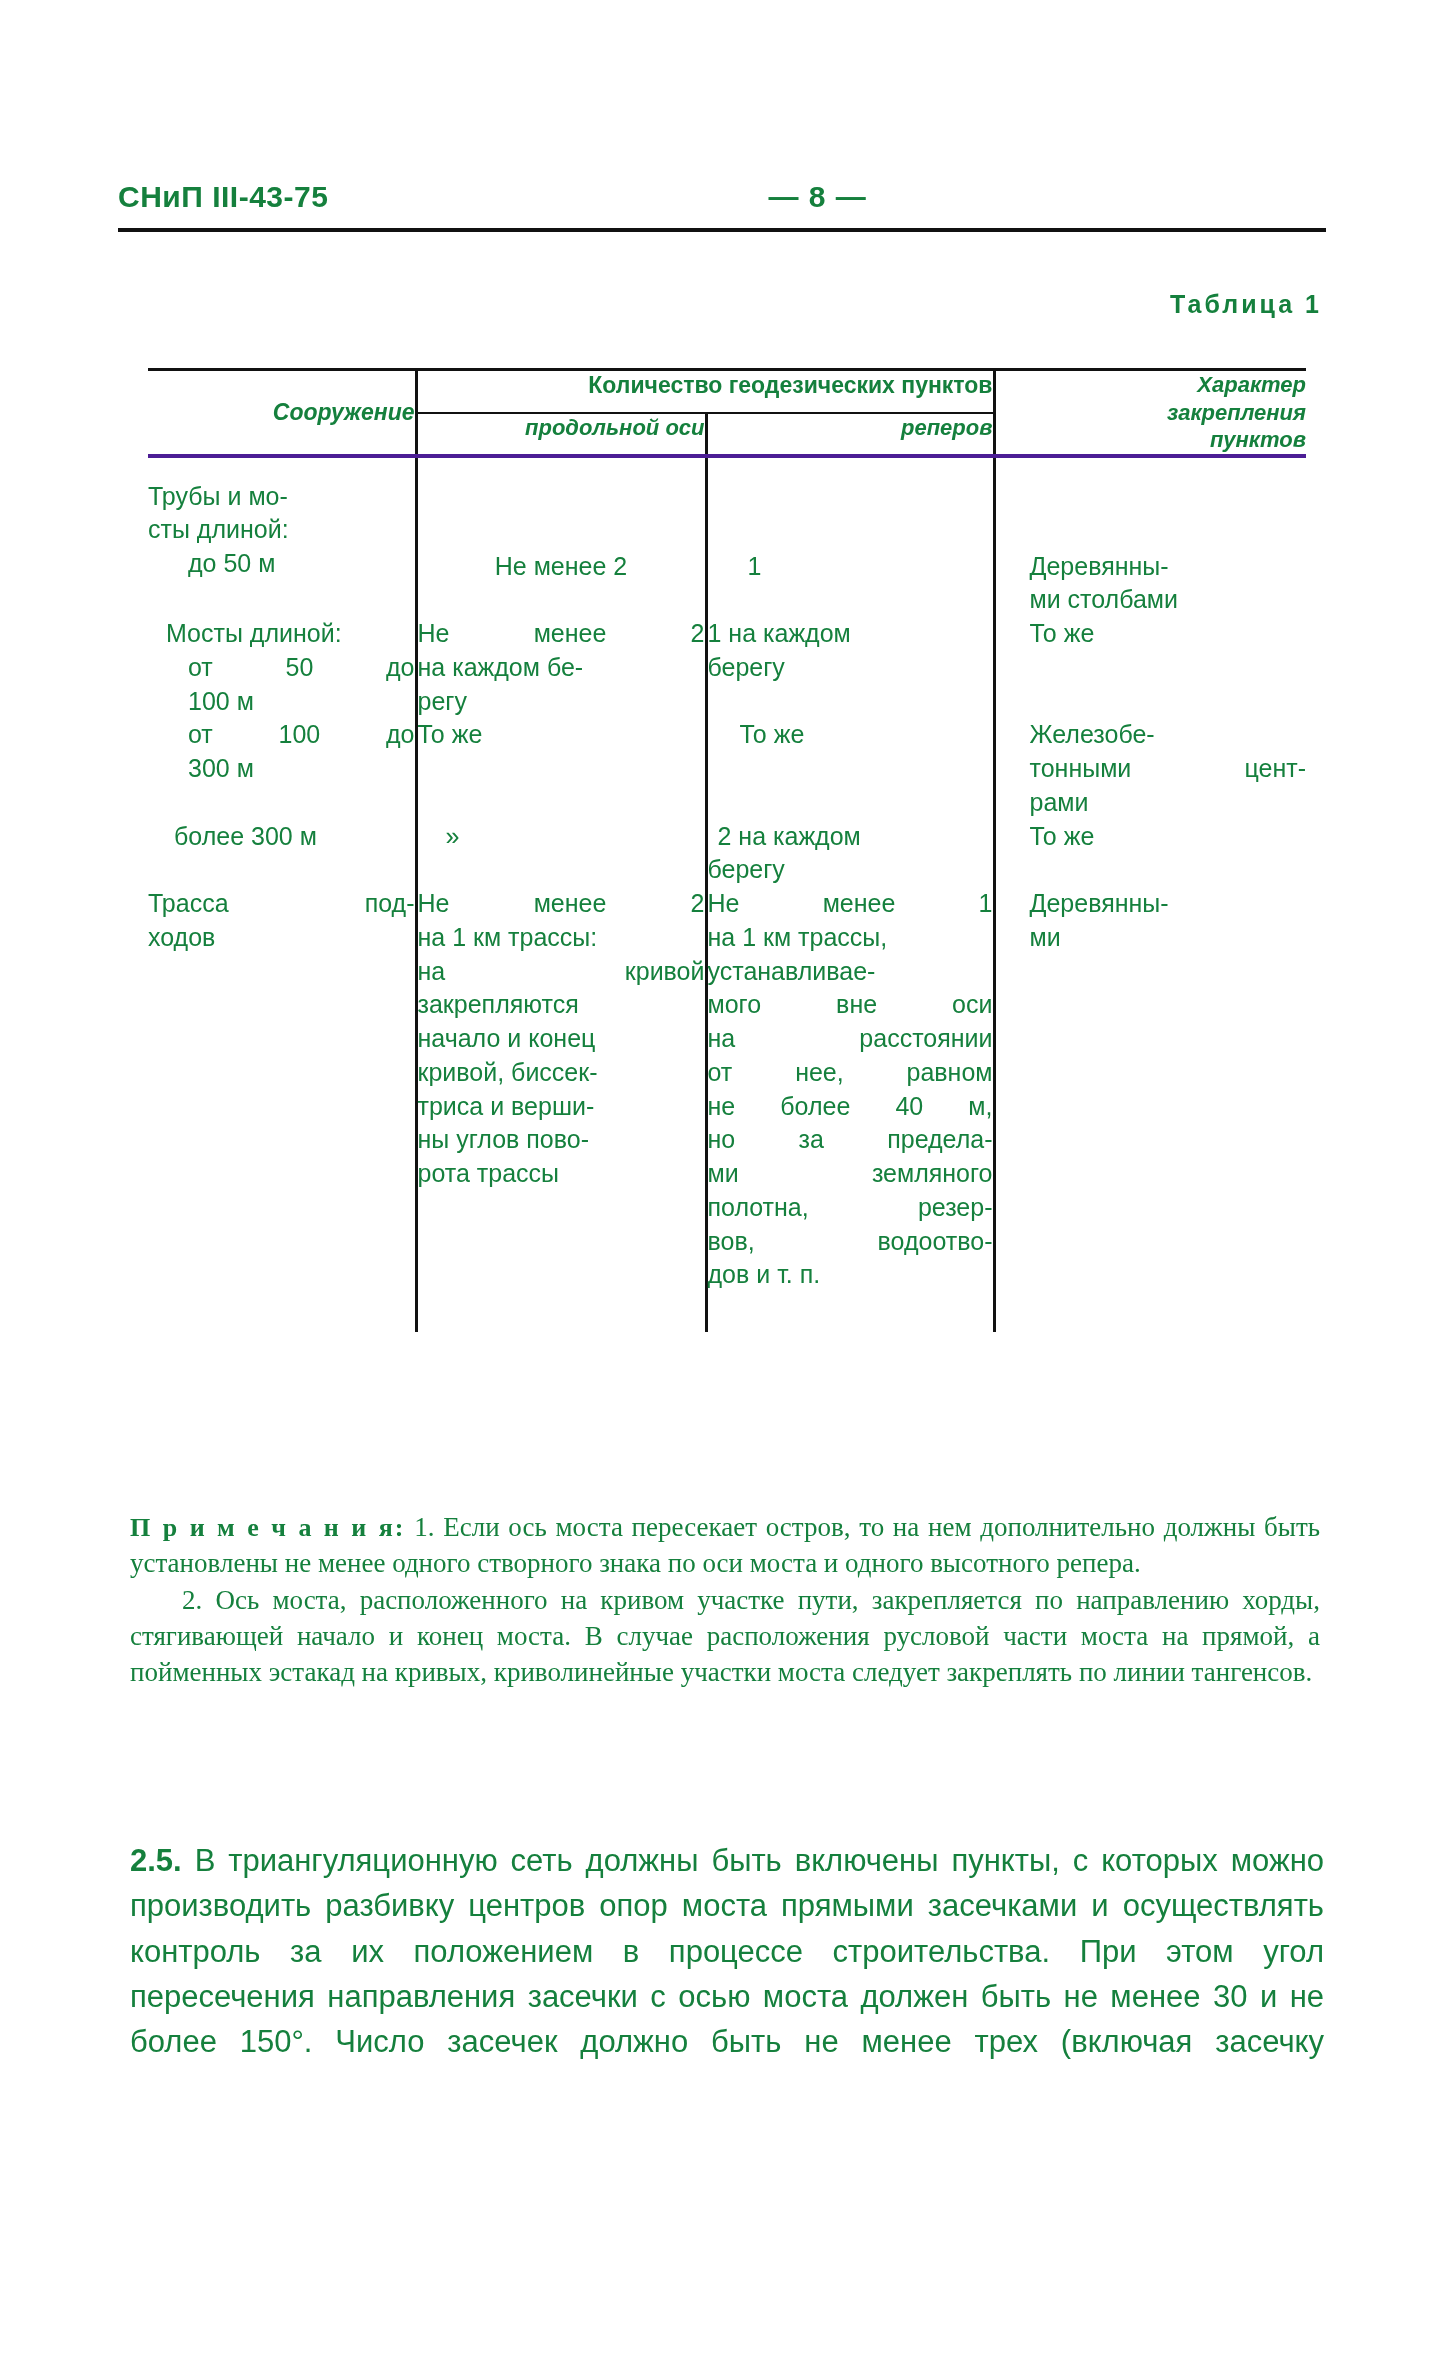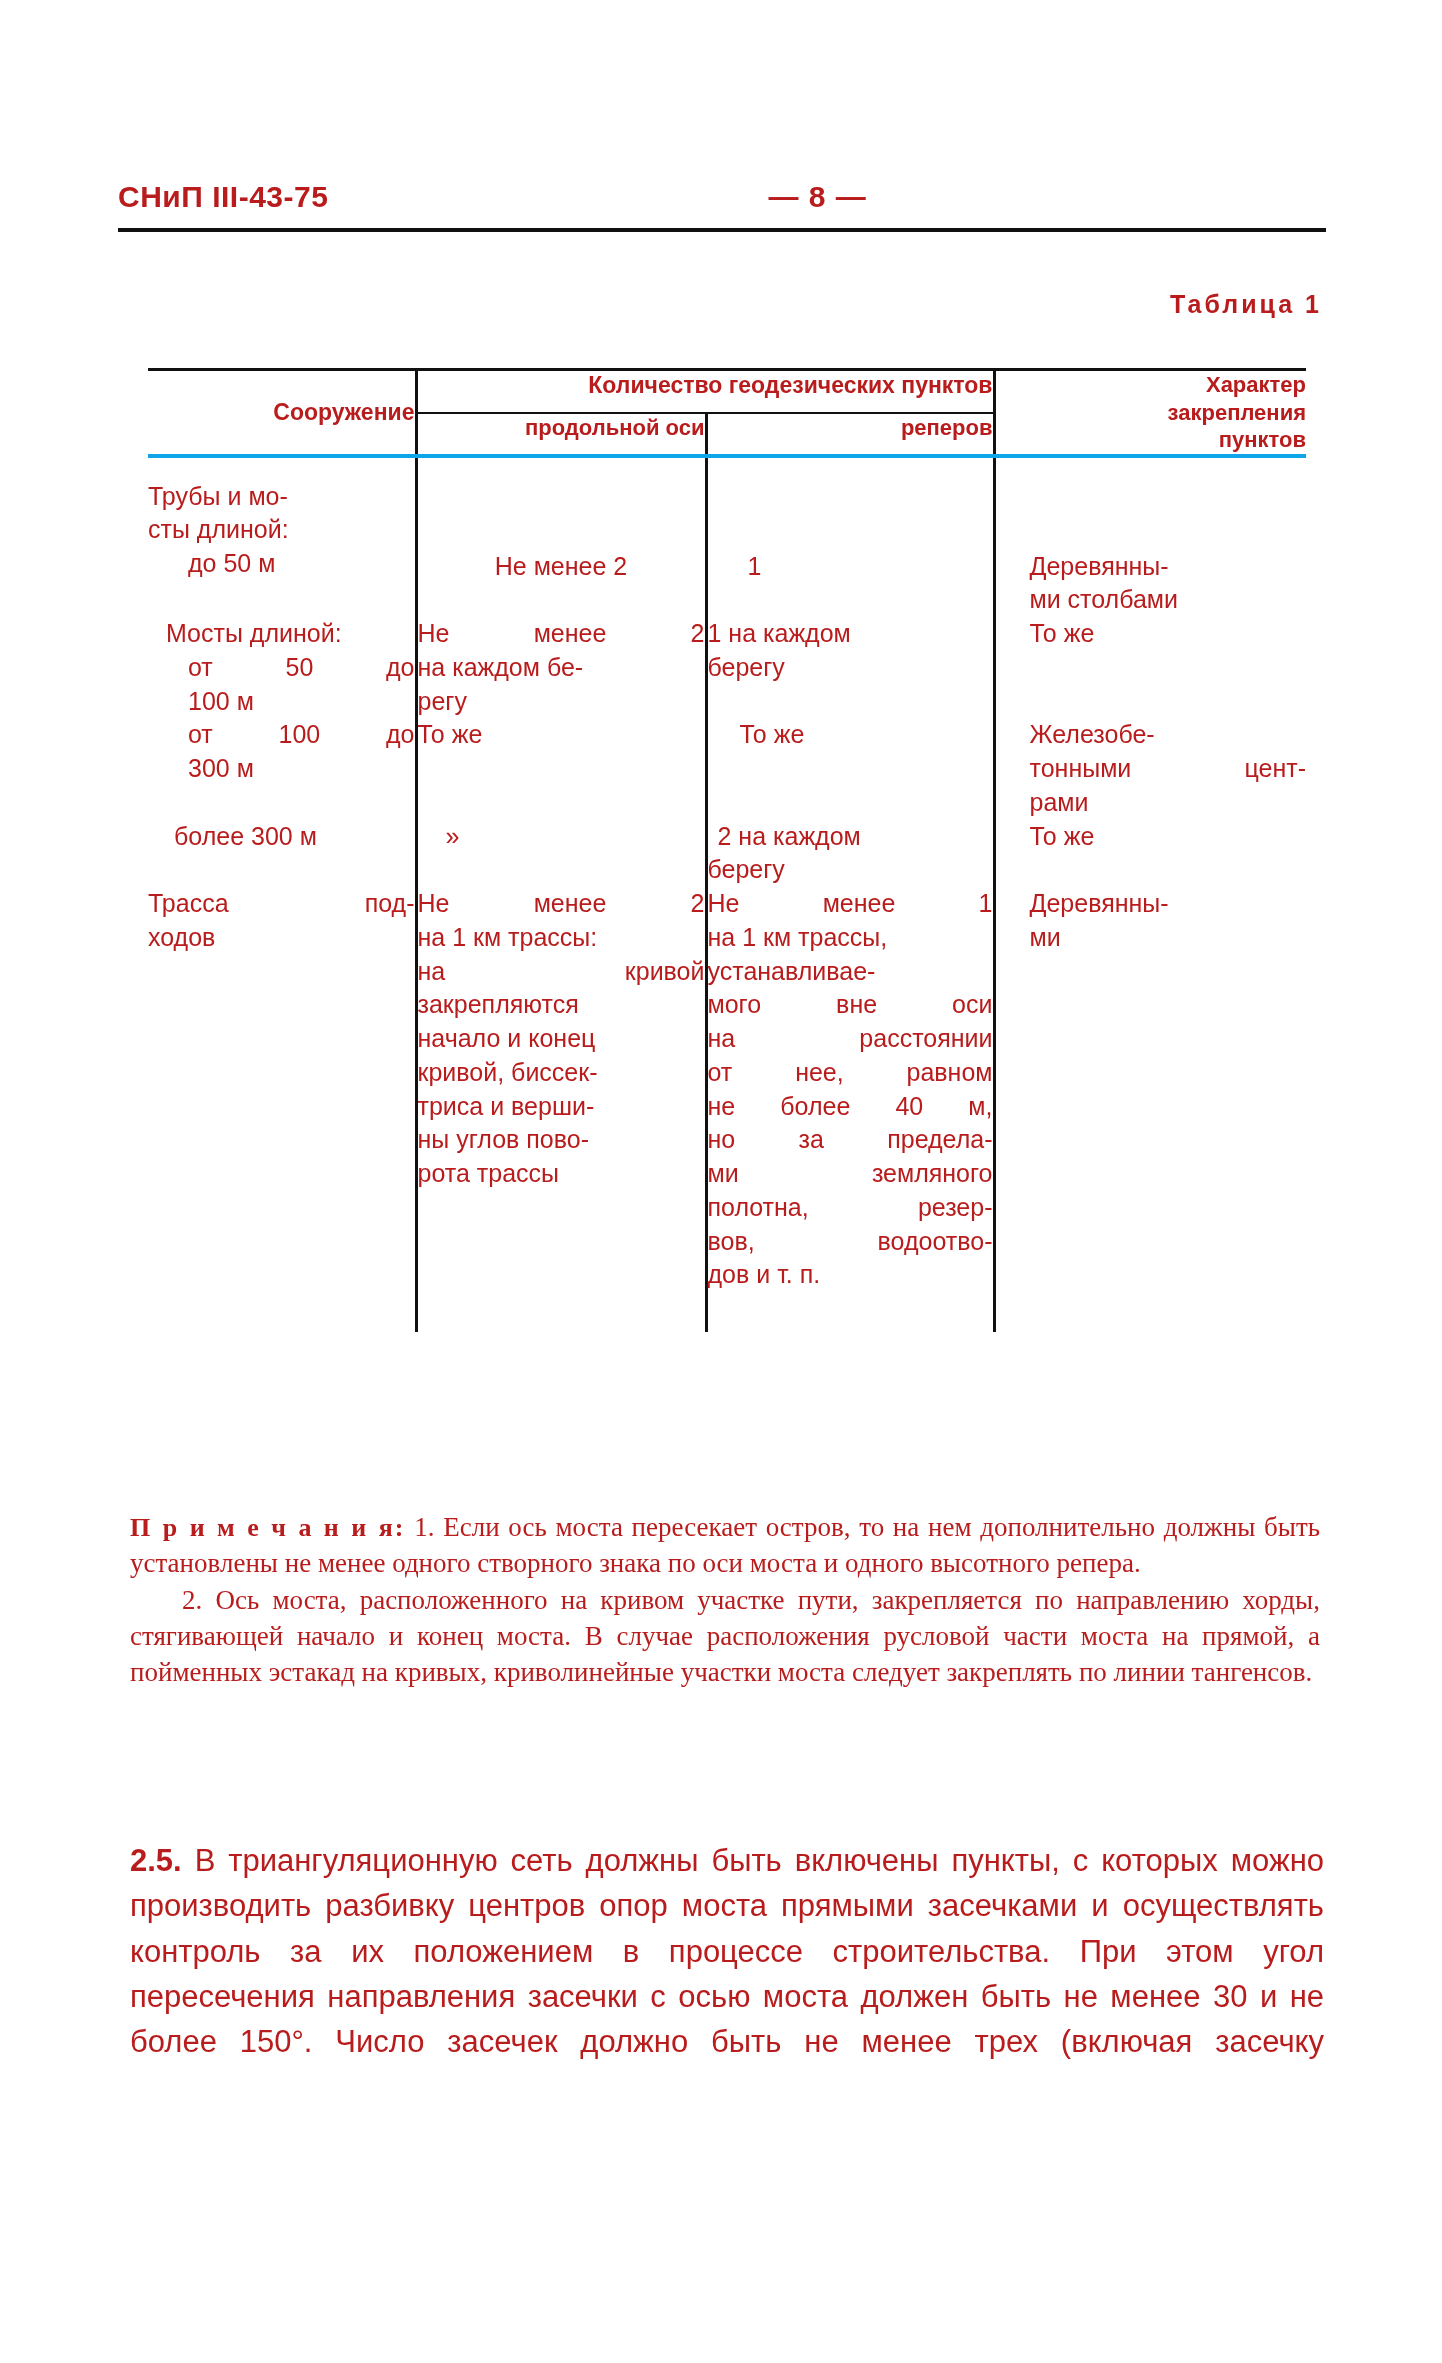--- a/index.html
+++ b/index.html
@@ -6,21 +6,21 @@
     margin: 0;
     padding: 0;
     background: #ffffff;
   }
   .page {
     position: relative;
     width: 1442px;
     height: 2363px;
     background: #ffffff;
     font-family: "Liberation Serif", serif;
-    color: #b91c1c;
+    color: #15803d;
     overflow: hidden;
   }
 
   
   .header {
     position: absolute;
     left: 118px;
     top: 180px;
     width: 1208px;
     display: flex;
@@ -84,21 +84,21 @@
     font-size: 23px;
     text-align: right;
     padding: 8px 4px 10px 4px;
     line-height: 1.25;
   }
   .hcell.small {
     font-size: 22px;
   }
   .b-right { border-right: 3px solid #111; }
   .b-bottom { border-bottom: 2px solid #111; }
-  .b-bottom-thick { border-bottom: 4px solid #0ea5e9; }
+  .b-bottom-thick { border-bottom: 4px solid #4c1d95; font-style: italic; }
 
   .body-cell {
     font-family: "Liberation Sans", sans-serif;
     font-size: 25px;
     line-height: 1.35;
     padding: 10px 10px 26px 10px;
   }
   .col1 { width: 268px; }
   .col2 { width: 290px; }
   .col3 { width: 288px; }

